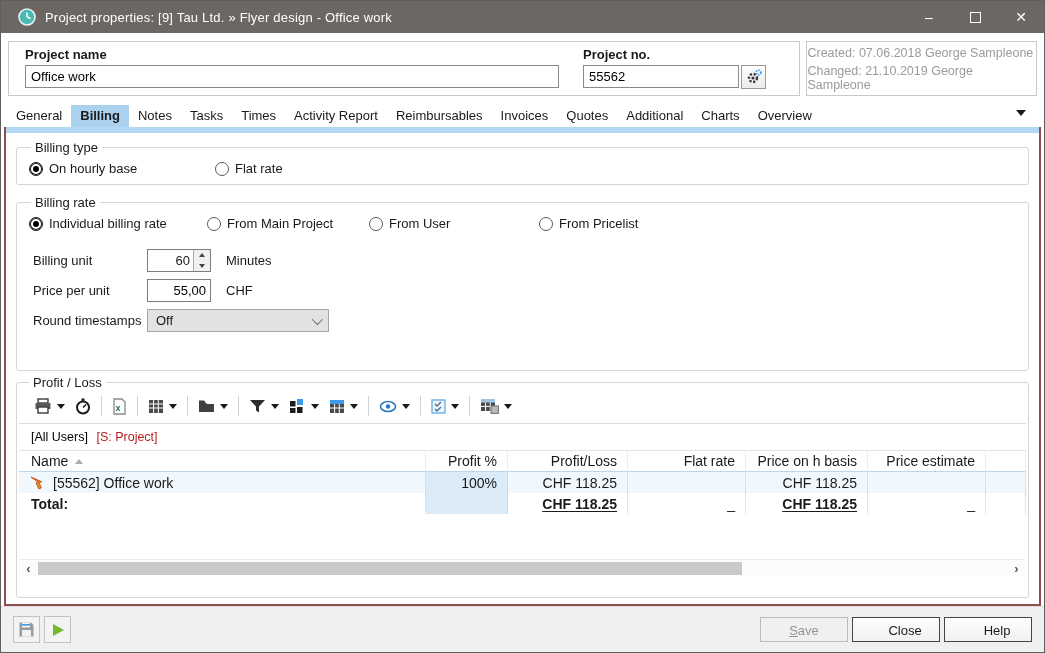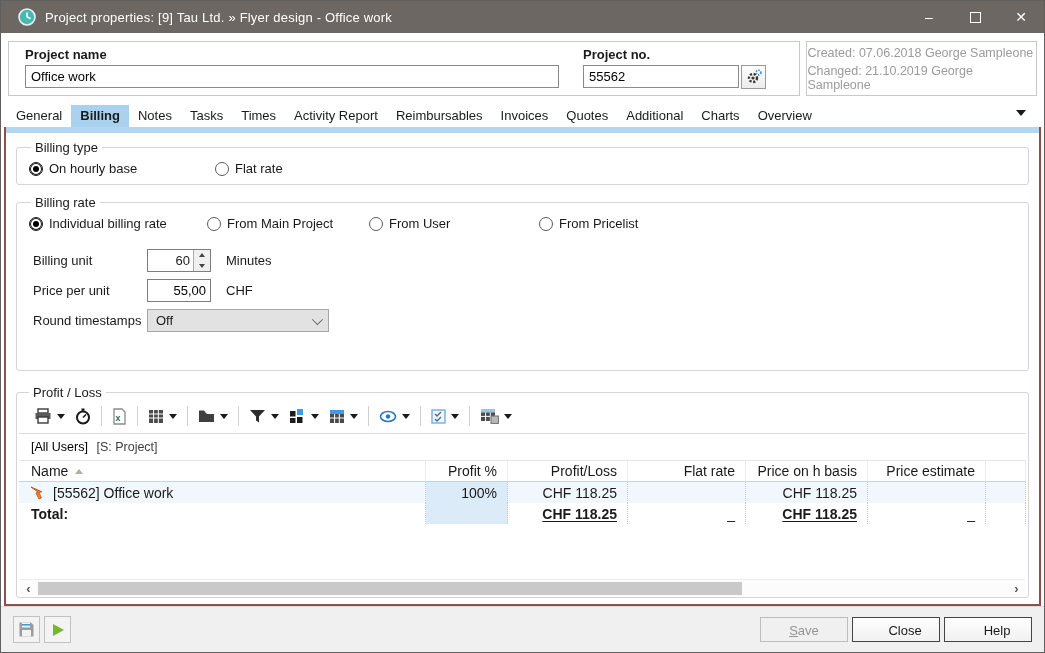--- a/index.html
+++ b/index.html
@@ -34,21 +34,21 @@
   .tab-overflow { margin-left:auto; margin-right:12px; margin-bottom:6px; width:0; height:0; border:5px solid transparent; border-top:6px solid #1a1a1a; }
 
   
   .tabpage { flex:1 1 auto; margin:0 3px; border:2px solid #8e4e4e; border-top:none; display:flex; flex-direction:column; min-height:0; background:#fff; }
   .accentbar { height:6px; background:#b3d7f0; flex:0 0 auto; }
 
   fieldset { border:1px solid #d5d5d5; border-radius:3px; margin:0 10px; padding:0 12px 6px 12px; }
   legend { font-size:13px; padding:0 4px; margin-left:2px; }
   .fs-billing-type { margin-top:7px; height:45px; flex:0 0 auto; }
   .fs-billing-rate { margin-top:10px; height:176px; flex:0 0 auto; }
-  .fs-profit { margin-top:14px; flex:1 1 auto; display:flex; flex-direction:column; min-height:0; padding:0 2px 0 2px; position:relative; }
+  .fs-profit { margin-top:4px; flex:1 1 auto; display:flex; flex-direction:column; min-height:0; padding:0 2px 20px 2px; position:relative; }
 
   .radio-row { display:flex; align-items:center; margin-top:6px; }
   .radio-opt { display:flex; align-items:center; gap:6px; }
   .radio { width:14px; height:14px; border:1px solid #5a5a5a; border-radius:50%; position:relative; background:#fff; flex:0 0 auto; }
   .radio.sel { border:1px solid #1a1a1a; box-shadow:0 0 0 1px #1a1a1a inset; }
   .radio.sel::after { content:""; position:absolute; left:3px; top:3px; width:6px; height:6px; background:#000; border-radius:50%; }
 
   .field-row { display:flex; align-items:center; margin-top:9px; padding-left:4px; }
   .field-row .flabel { width:114px; }
   .numwrap { display:flex; width:64px; height:23px; border:1px solid #7d7d7d; background:#fff; }
@@ -63,21 +63,21 @@
   .dropdown .chev { margin-left:auto; width:8px; height:8px; border-right:1.6px solid #5f6b75; border-bottom:1.6px solid #5f6b75; transform:rotate(45deg) translateY(-2px); }
 
   
   .pl-toolbar { display:flex; align-items:center; padding:5px 10px 6px 10px; border-bottom:1px solid #dcdcdc; flex:0 0 auto; }
   .tbi { display:flex; align-items:center; gap:5px; padding:0 5px; height:22px; }
   .dd { width:0; height:0; border:4px solid transparent; border-top:5px solid #1a1a1a; margin-top:4px; }
   .sep { width:1px; height:20px; background:#d2d2d2; margin:0 5px; }
 
   .scope-line { padding:6px 12px 4px 12px; font-size:12.5px; flex:0 0 auto; }
   .scope-users { color:#000; }
-  .scope-mode { color:#404040; margin-left:5px; }
+  .scope-mode { color:#b91c1c; margin-left:5px; }
 
   
   .tgrid { display:grid; grid-template-columns:minmax(0,1fr) 82px 120px 118px 122px 118px 40px; border-top:1px solid #e4e4e4; flex:0 0 auto; margin-top:2px; }
   .cell { padding:2px 10px; height:21px; font-size:14px; white-space:nowrap; overflow:hidden; display:flex; align-items:center; }
   .cell.r { justify-content:flex-end; }
   .hcell { border-right:1px solid #ececec; border-bottom:1px solid #bcd6ea; color:#1a1a1a; }
   .bcell { border-right:1px dotted #c9c9c9; }
   .colhl { background:#dcebf8 !important; }
   .sort-asc { width:0; height:0; border:4px solid transparent; border-bottom:5px solid #b3aca2; margin-left:7px; margin-top:-4px; }
   .bold { font-weight:bold; }

